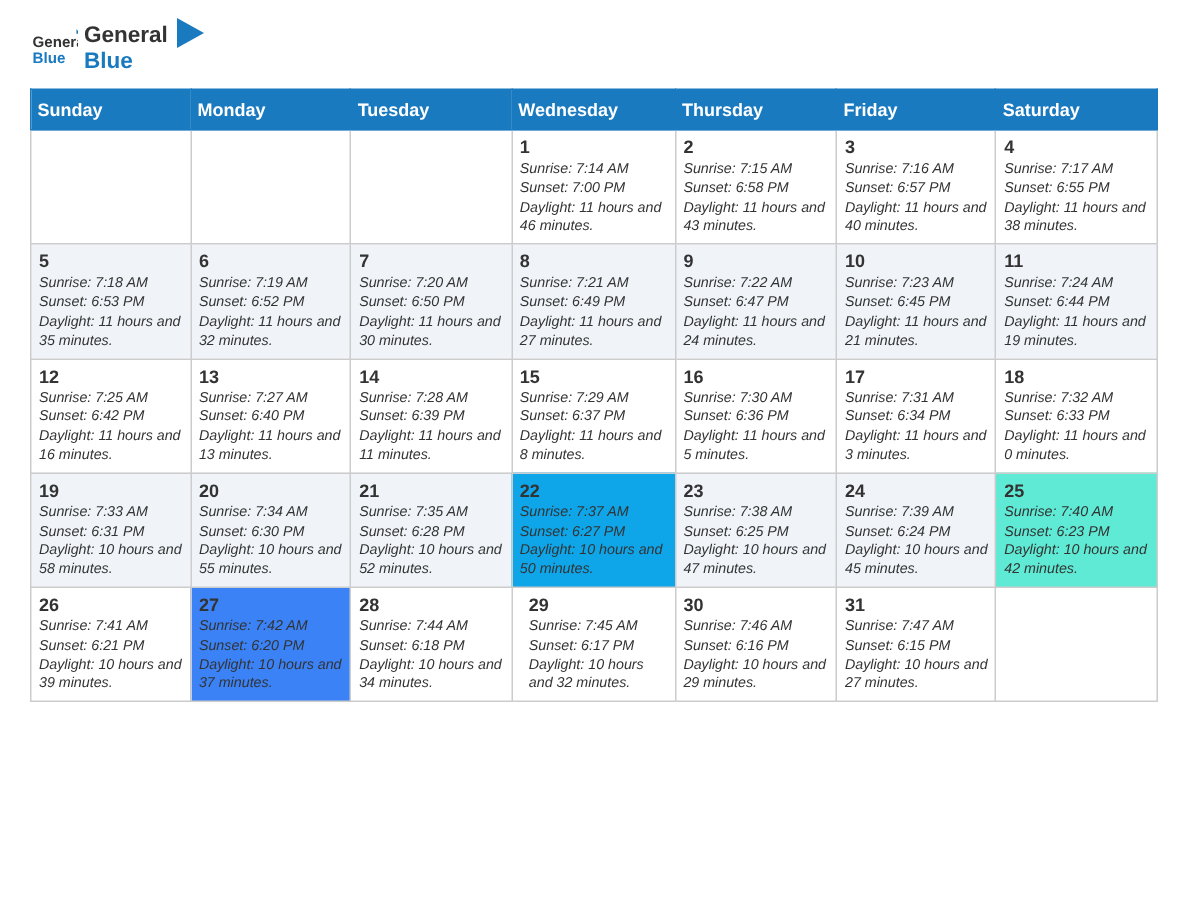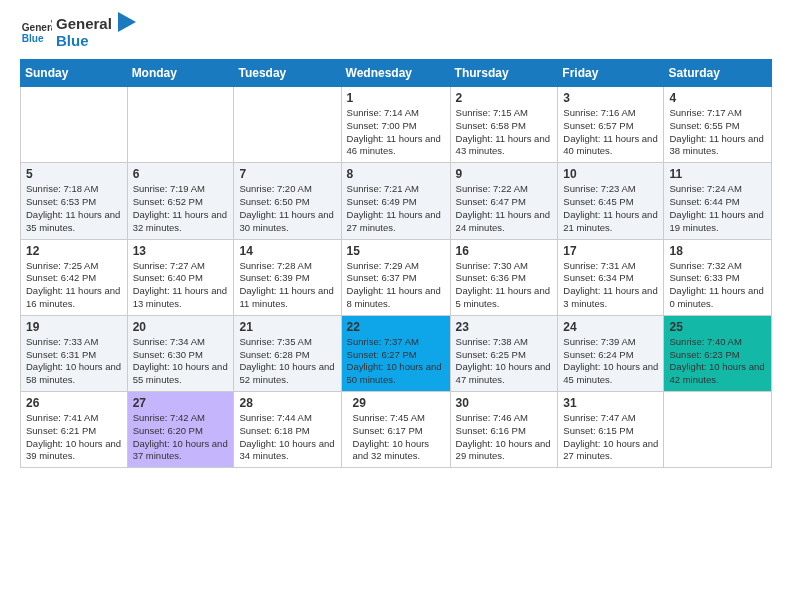--- a/index.html
+++ b/index.html
@@ -81,20 +81,21 @@
     .day-num {
       font-size: 12px;
       font-weight: bold;
       display: block;
       margin-bottom: 2px;
     }
     .day-info {
       font-size: 9.5px;
       line-height: 1.35;
       color: #333;
+      font-style: italic;
     }
     .empty-cell {
       background: #fff !important;
     }
   </style>
 </head>
 <body>
 
 <div class="page">
   <div class="header">
@@ -230,31 +231,31 @@
             <div class="day-info">Sunrise: 7:37 AM<br>Sunset: 6:27 PM<br>Daylight: 10 hours and 50 minutes.</div>
           </td>
           <td style="background: rgb(240, 244, 248);">
             <span class="day-num">23</span>
             <div class="day-info">Sunrise: 7:38 AM<br>Sunset: 6:25 PM<br>Daylight: 10 hours and 47 minutes.</div>
           </td>
           <td style="background: rgb(240, 244, 248);">
             <span class="day-num">24</span>
             <div class="day-info">Sunrise: 7:39 AM<br>Sunset: 6:24 PM<br>Daylight: 10 hours and 45 minutes.</div>
           </td>
-          <td style="background: #14b8a6;">
+          <td style="background: #5eead4;">
             <span class="day-num">25</span>
             <div class="day-info">Sunrise: 7:40 AM<br>Sunset: 6:23 PM<br>Daylight: 10 hours and 42 minutes.</div>
           </td>
         </tr>
         <tr>
           <td style="background: rgb(255, 255, 255);">
             <span class="day-num">26</span>
             <div class="day-info">Sunrise: 7:41 AM<br>Sunset: 6:21 PM<br>Daylight: 10 hours and 39 minutes.</div>
           </td>
-          <td style="background: #c4b5fd; margin-left: 47px;">
+          <td style="background: #3b82f6; margin-left: 47px;">
             <span class="day-num">27</span>
             <div class="day-info">Sunrise: 7:42 AM<br>Sunset: 6:20 PM<br>Daylight: 10 hours and 37 minutes.</div>
           </td>
           <td style="background: rgb(255, 255, 255);">
             <span class="day-num">28</span>
             <div class="day-info">Sunrise: 7:44 AM<br>Sunset: 6:18 PM<br>Daylight: 10 hours and 34 minutes.</div>
           </td>
           <td style="background: rgb(255, 255, 255); padding-left: 11px;">
             <span class="day-num">29</span>
             <div class="day-info">Sunrise: 7:45 AM<br>Sunset: 6:17 PM<br>Daylight: 10 hours and 32 minutes.</div>

